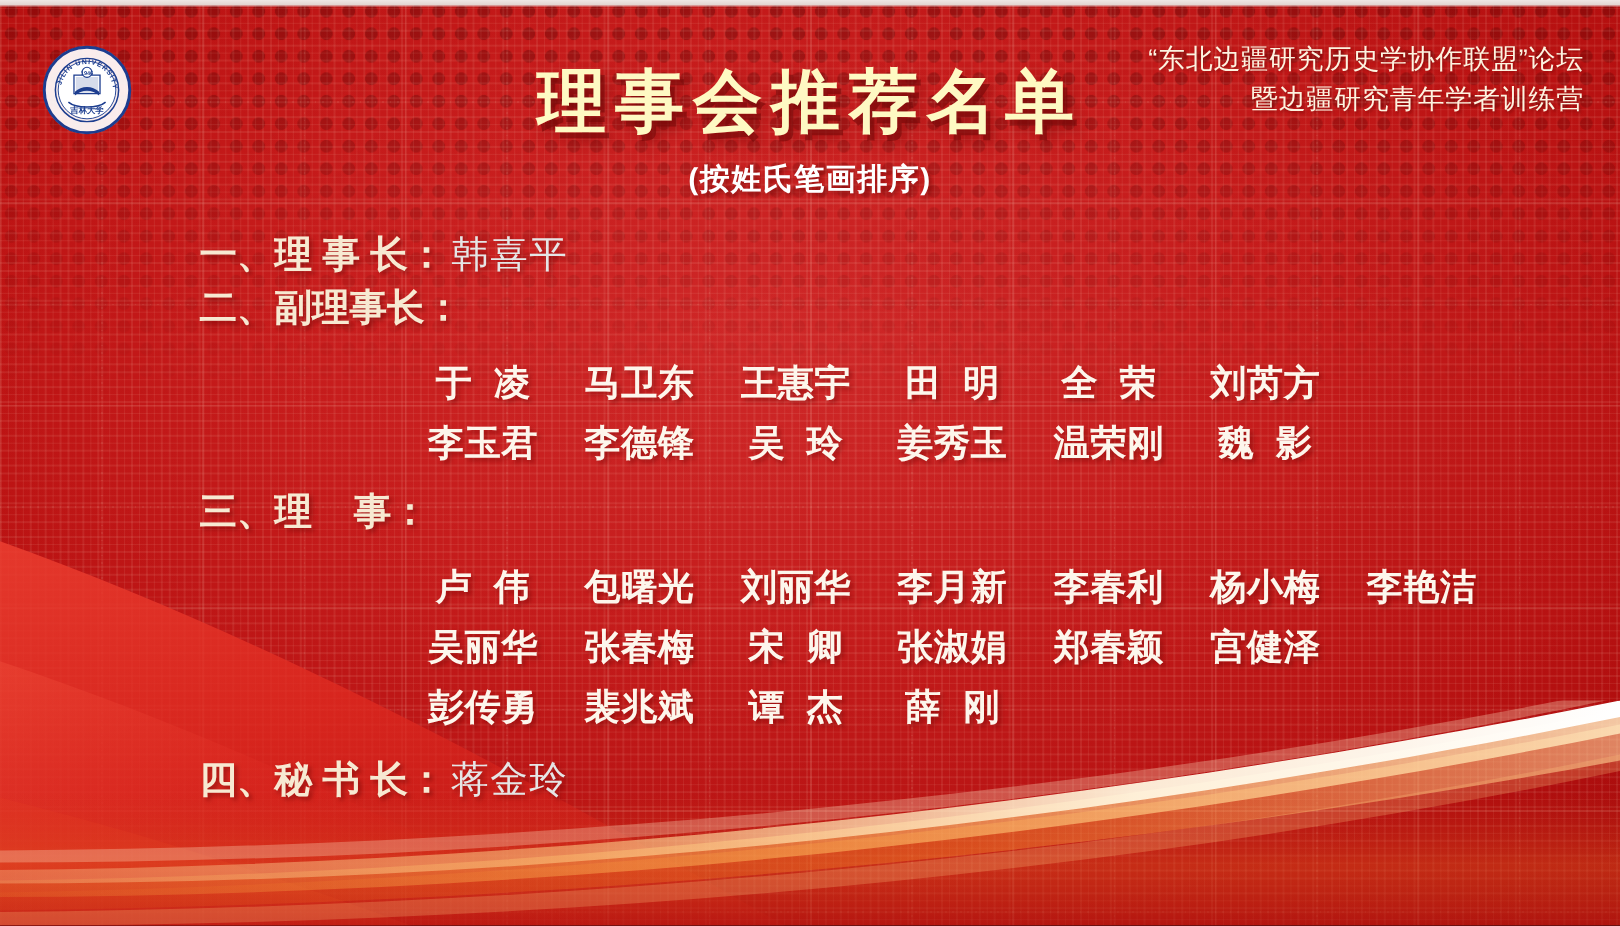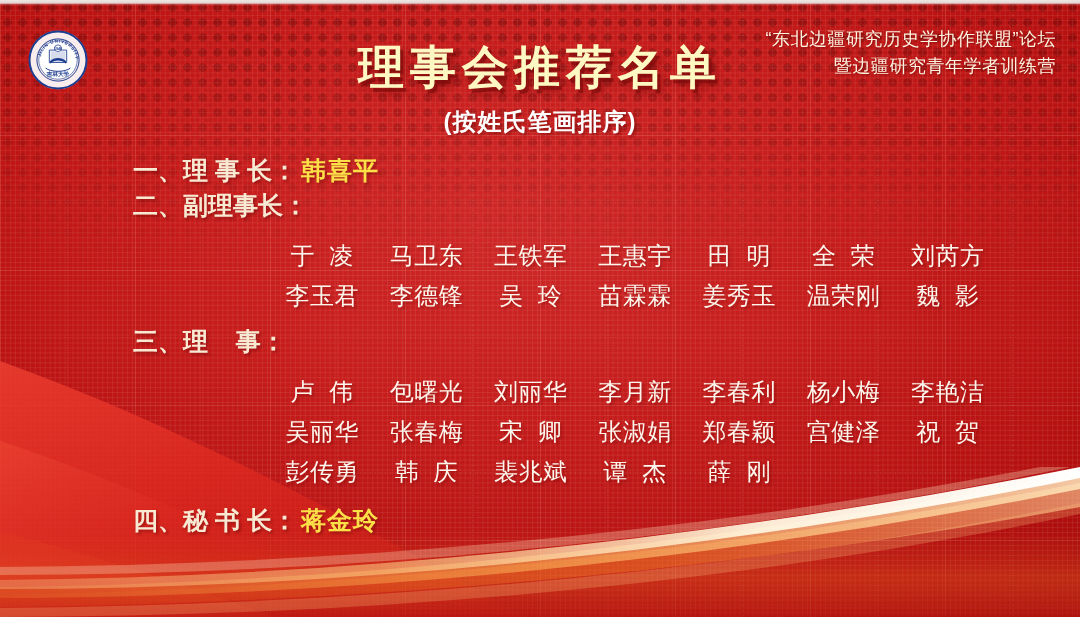--- a/index.html
+++ b/index.html
@@ -128,21 +128,21 @@
   .title-main {
     font-size: 46px;
     font-weight: bold;
     color: #fef9c3;
     letter-spacing: 6px;
     text-shadow: 3px 4px 0px rgba(120,8,8,0.60), 5px 6px 9px rgba(90,4,4,0.45);
     line-height: 1.12;
   }
   .title-sub {
     margin-top: 12px;
-    font-size: 24px;
+    font-size: 20px;
     font-weight: bold;
     color: #ffffff;
     letter-spacing: 1px;
     text-shadow: 2px 2px 3px rgba(110,5,5,0.55);
   }
 
   
   .roster {
     position: absolute;
     left: 0; right: 0;
@@ -164,36 +164,36 @@
     text-shadow: 2px 2px 3px rgba(110,5,5,0.5);
   }
   .sec-colon {
     font-size: 25px;
     font-weight: bold;
     color: #f7e9d2;
     text-shadow: 2px 2px 3px rgba(110,5,5,0.5);
   }
   .sec-inline-name {
     font-size: 25px;
-    font-weight: 700;
-    color: #fde047;
+    font-weight: 400;
+    color: #e5e5e5;
     letter-spacing: 1px;
     margin-left: 4px;
     text-shadow: 2px 2px 3px rgba(110,5,5,0.5);
   }
 
   .name-grid {
     display: grid;
     grid-template-columns: repeat(7, 1fr);
     width: 730px;
     margin-left: 270px;
   }
   .name-grid .row-cell {
     font-size: 24px;
-    font-weight: 400;
+    font-weight: 700;
     color: #fdf6ec;
     text-align: center;
     line-height: 40px;
     letter-spacing: 0.5px;
     text-shadow: 2px 2px 3px rgba(110,5,5,0.45);
     white-space: pre;
   }
 
   .sp-1 { height: 10px; }
   .sp-2 { height: 18px; }
@@ -305,31 +305,29 @@
     <div class="section">
       <div class="sec-head">
         <span class="sec-label">二、</span>
         <span class="sec-label">副理事长</span>
         <span class="sec-colon">：</span>
       </div>
       <div class="sp-2"></div>
       <div class="name-grid">
         <span class="row-cell">于  凌</span>
         <span class="row-cell">马卫东</span>
-        <span class="row-cell">王铁军</span>
         <span class="row-cell">王惠宇</span>
         <span class="row-cell">田  明</span>
         <span class="row-cell">全  荣</span>
         <span class="row-cell">刘芮方</span>
       </div>
       <div class="name-grid">
         <span class="row-cell">李玉君</span>
         <span class="row-cell">李德锋</span>
         <span class="row-cell">吴  玲</span>
-        <span class="row-cell">苗霖霖</span>
         <span class="row-cell">姜秀玉</span>
         <span class="row-cell">温荣刚</span>
         <span class="row-cell">魏  影</span>
       </div>
     </div>
     <div class="sp-3"></div>
 
     <div class="section">
       <div class="sec-head">
         <span class="sec-label">三、</span>
@@ -346,25 +344,23 @@
         <span class="row-cell">杨小梅</span>
         <span class="row-cell">李艳洁</span>
       </div>
       <div class="name-grid">
         <span class="row-cell">吴丽华</span>
         <span class="row-cell">张春梅</span>
         <span class="row-cell">宋  卿</span>
         <span class="row-cell">张淑娟</span>
         <span class="row-cell">郑春颖</span>
         <span class="row-cell">宫健泽</span>
-        <span class="row-cell">祝  贺</span>
       </div>
       <div class="name-grid">
         <span class="row-cell">彭传勇</span>
-        <span class="row-cell">韩  庆</span>
         <span class="row-cell">裴兆斌</span>
         <span class="row-cell">谭  杰</span>
         <span class="row-cell">薛  刚</span>
       </div>
     </div>
     <div class="sp-4"></div>
 
     <div class="section">
       <div class="sec-head">
         <span class="sec-label">四、</span>

